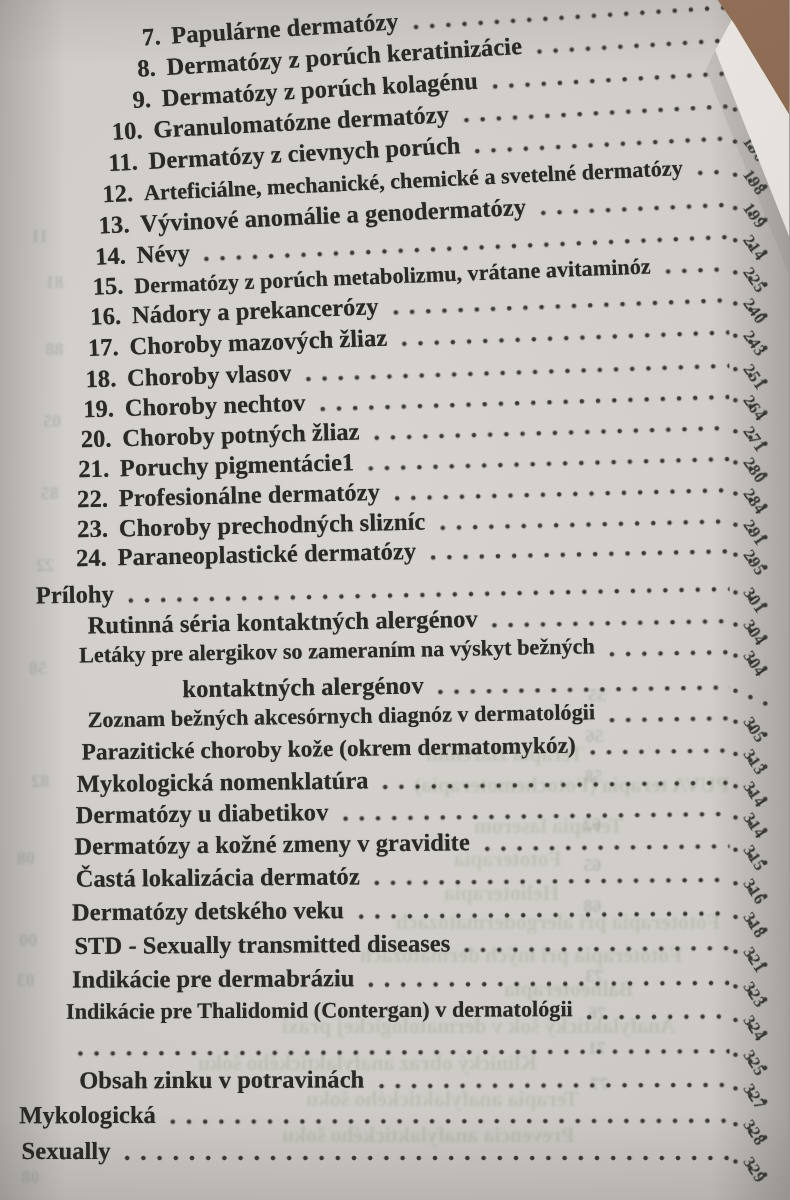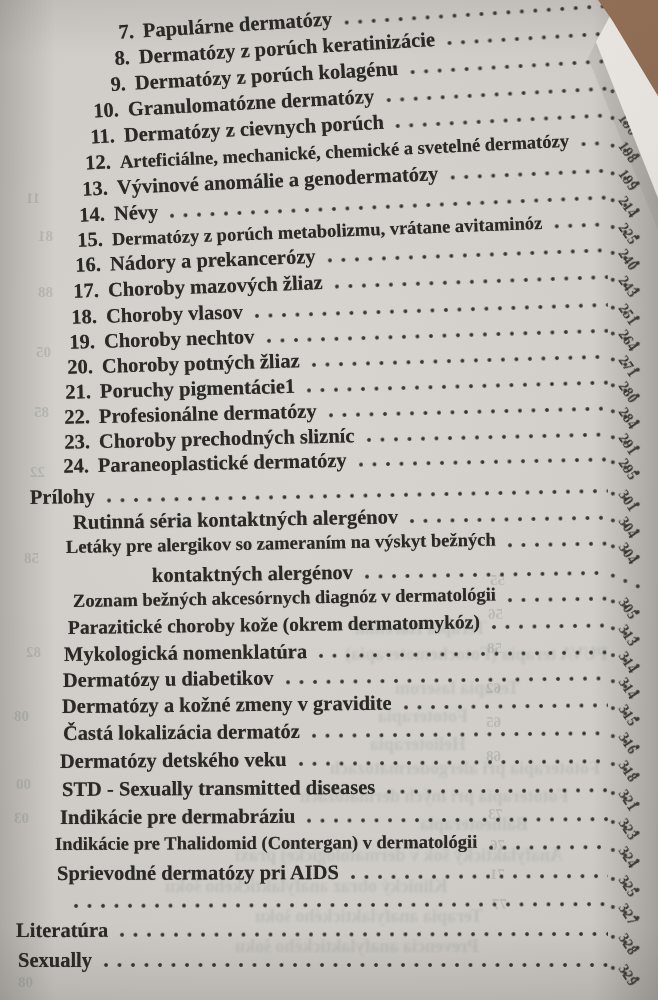--- a/index.html
+++ b/index.html
@@ -330,34 +330,34 @@
       </div>
       <div class="row" style="top: 834px; left: 55px; width: 595px; transform: rotate(-0.3deg);">
         <span class="ce-num empty"></span>
         <span class="ce-label" style="font-size: 18.5px;">Indikácie pre Thalidomid (Contergan) v dermatológii</span>
         <span class="ce-leader"></span>
         <span class="ce-tail"></span>
         <span class="ce-page">324</span>
       </div>
       <div class="row" style="top: 862px; left: 57px; width: 593px; transform: rotate(-0.2deg);">
         <span class="ce-num empty"></span>
-        <span class="ce-label" style="font-size: 20.5px;">Sprievodné dermatózy pri AIDS</span>
         <span class="ce-leader"></span>
         <span class="ce-tail"></span>
         <span class="ce-page">325</span>
       </div>
       <div class="row" style="top: 890px; left: 66px; width: 584px; transform: rotate(-0.2deg);">
         <span class="ce-num empty"></span>
+        <span class="ce-label" style="font-size: 20.5px;">Obsah zinku v potravinách</span>
         <span class="ce-leader"></span>
         <span class="ce-tail"></span>
         <span class="ce-page">327</span>
       </div>
       <div class="row" style="top: 919px; left: 16px; width: 634px; transform: rotate(-0.1deg);">
         <span class="ce-num empty"></span>
-        <span class="ce-label" style="font-size: 20.5px;">Literatúra</span>
+        <span class="ce-label" style="font-size: 20.5px;">Mykologická</span>
         <span class="ce-leader"></span>
         <span class="ce-tail"></span>
         <span class="ce-page">328</span>
       </div>
       <div class="row" style="top: 949px; left: 18px; width: 632px; transform: rotate(0deg);">
         <span class="ce-num empty"></span>
         <span class="ce-label" style="font-size: 20.5px;">Sexually</span>
         <span class="ce-leader"></span>
         <span class="ce-tail"></span>
         <span class="ce-page">329</span>

